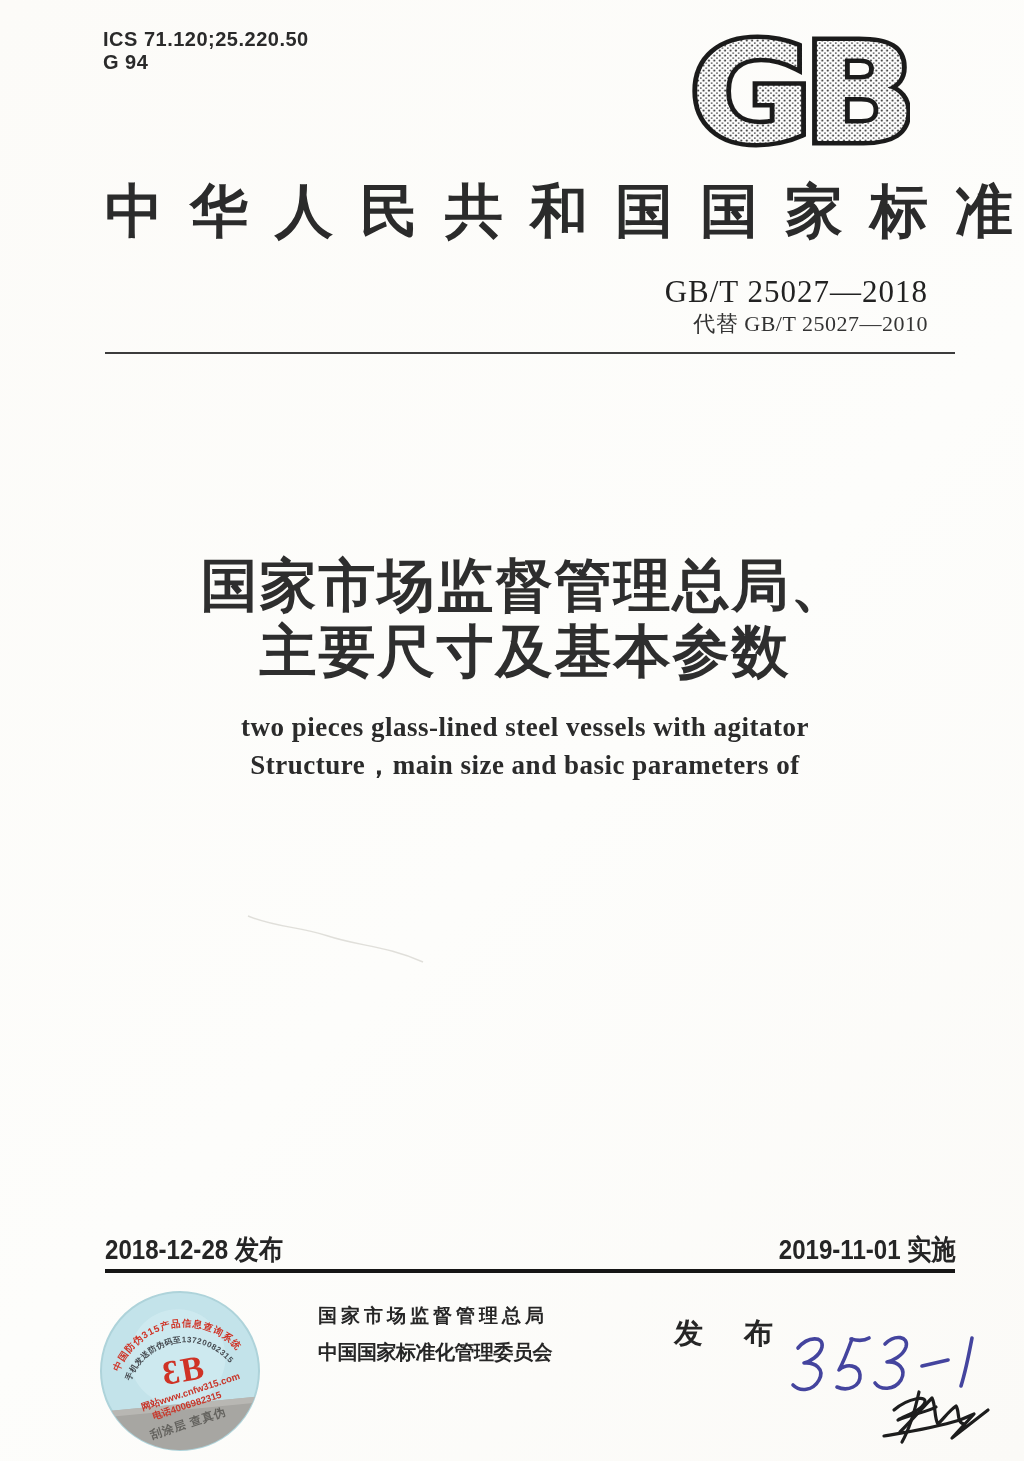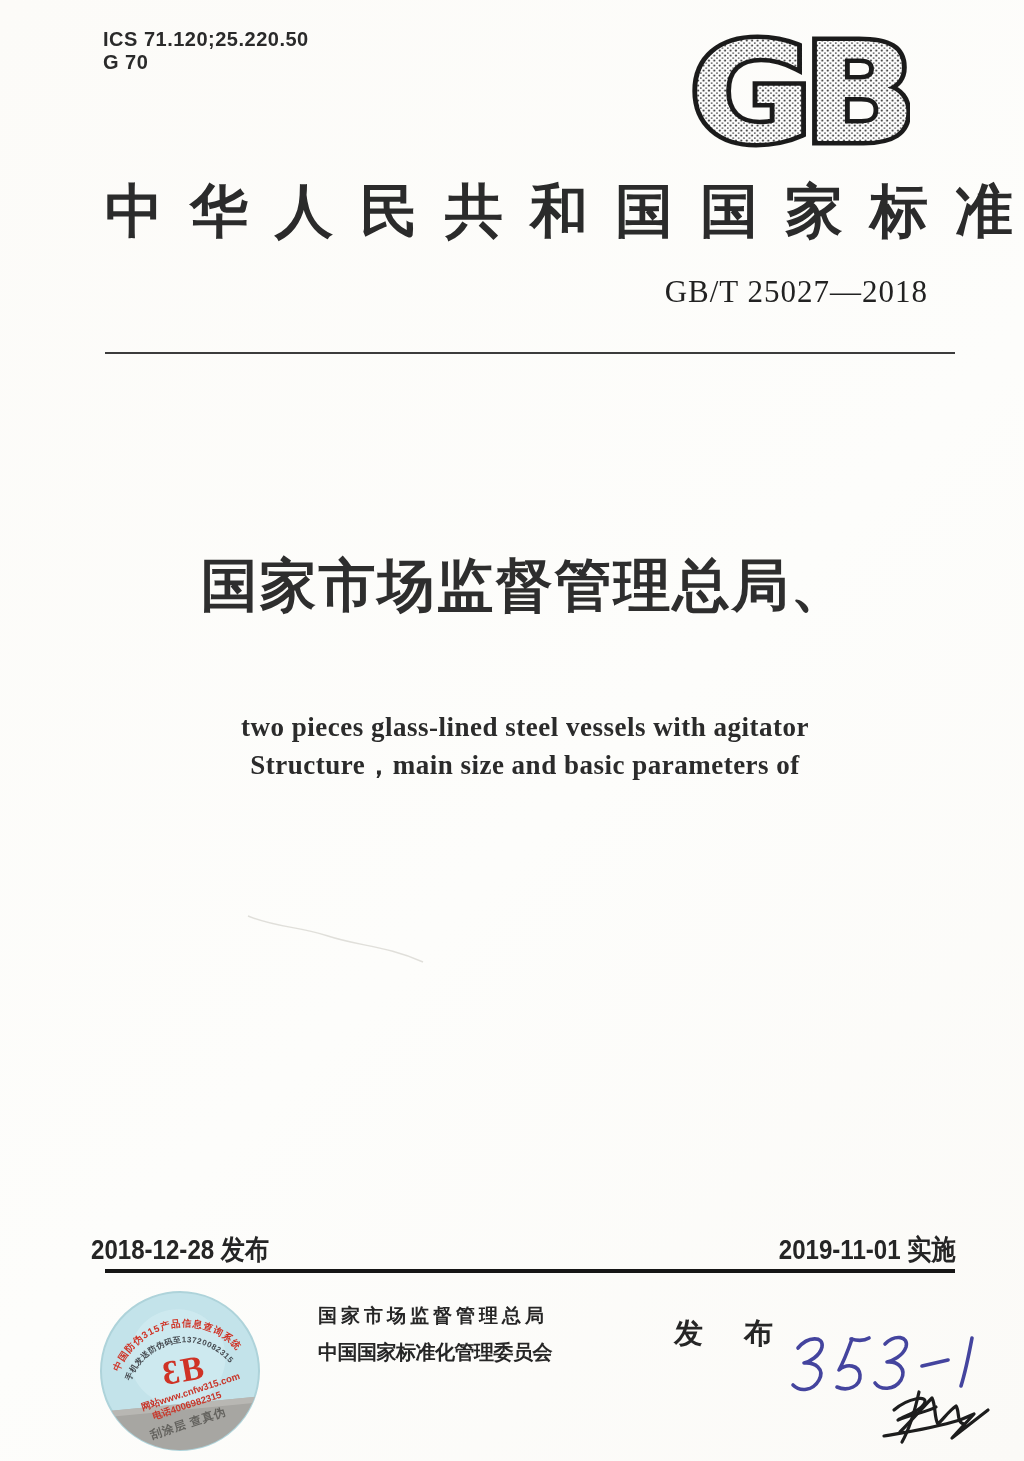--- a/index.html
+++ b/index.html
@@ -33,21 +33,21 @@
   
   .title-zh{left:87px;top:552px;width:876px;text-align:center;
       font-family:"Liberation Sans","DejaVu Sans",sans-serif;
       font-weight:700;font-size:57px;line-height:66px;color:#2e2e2e;letter-spacing:2px;}
   .title-en{left:87px;top:708px;width:876px;text-align:center;
       font-weight:700;font-size:27px;line-height:38px;color:#2b2b2b;letter-spacing:.5px;}
 
   
   .date{top:1231px;font-family:"Liberation Sans","DejaVu Sans",sans-serif;
       font-weight:600;font-size:28px;color:#252525;white-space:nowrap;}
-  .date-issue{left:91px;}
+  .date-issue{left:105px;}
   .date-impl{right:69px;}
   .squeeze{display:inline-block;transform:scaleX(.86);}
   .date-issue .squeeze{transform-origin:left center;}
   .date-impl .squeeze{transform-origin:right center;}
 
   
   .pub{left:318px;top:1298px;white-space:nowrap;color:#262626;}
   .pub-1{font-size:19px;font-weight:700;letter-spacing:4px;line-height:36px;}
   .pub-2{font-size:20px;font-weight:700;letter-spacing:-.5px;line-height:36px;}
   .publish-label{left:674px;top:1314px;font-size:29px;font-weight:700;color:#262626;
@@ -58,46 +58,48 @@
   .handwriting{left:772px;top:1312px;width:252px;height:148px;}
   .scratch{left:238px;top:900px;width:200px;height:70px;}
 </style>
 </head>
 <body>
 
 <div class="page">
 
   <div class="abs ics">
     <div>ICS 71.120;25.220.50</div>
-    <div>G 70</div>
+    <div>G 94</div>
   </div>
 
   <svg class="abs gb-logo" viewBox="0 0 222 128">
     <defs>
       <pattern id="halftone" width="5" height="5" patternUnits="userSpaceOnUse">
         <rect width="5" height="5" fill="#fdfdfd"></rect>
         <circle cx="1.6" cy="1.6" r="1.05" fill="#4a4a4a"></circle>
         <circle cx="4.1" cy="4.1" r="0.85" fill="#5a5a5a"></circle>
       </pattern>
     </defs>
     <g transform="translate(111,0) scale(1.08,1)">
       <text x="0" y="117" text-anchor="middle" font-family="DejaVu Sans, sans-serif" font-weight="bold" font-size="138" letter-spacing="-8" fill="url(#halftone)" stroke="#1b1b1b" stroke-width="9" paint-order="stroke">GB</text>
     </g>
   </svg>
 
   <div class="abs nat-header">中华人民共和国国家标准</div>
 
   <div class="abs std-block">
     <div class="std-code">GB/T 25027—2018</div>
+    <div class="std-replaces">代替 GB/T 25027—2010</div>
   </div>
 
   <div class="abs rule-thin"></div>
 
   <div class="abs title-zh">
     <div>国家市场监督管理总局、</div>
+    <div>主要尺寸及基本参数</div>
   </div>
   <div class="abs title-en">
     <div>two pieces glass-lined steel vessels with agitator</div>
     <div>Structure，main size and basic parameters of</div>
   </div>
 
   <svg class="abs scratch" viewBox="0 0 200 70">
     <path d="M 10,16 C 40,28 60,26 90,36 C 120,46 150,46 185,62" fill="none" stroke="#c9c7c0" stroke-width="1.4" opacity="0.55"></path>
   </svg>
 

